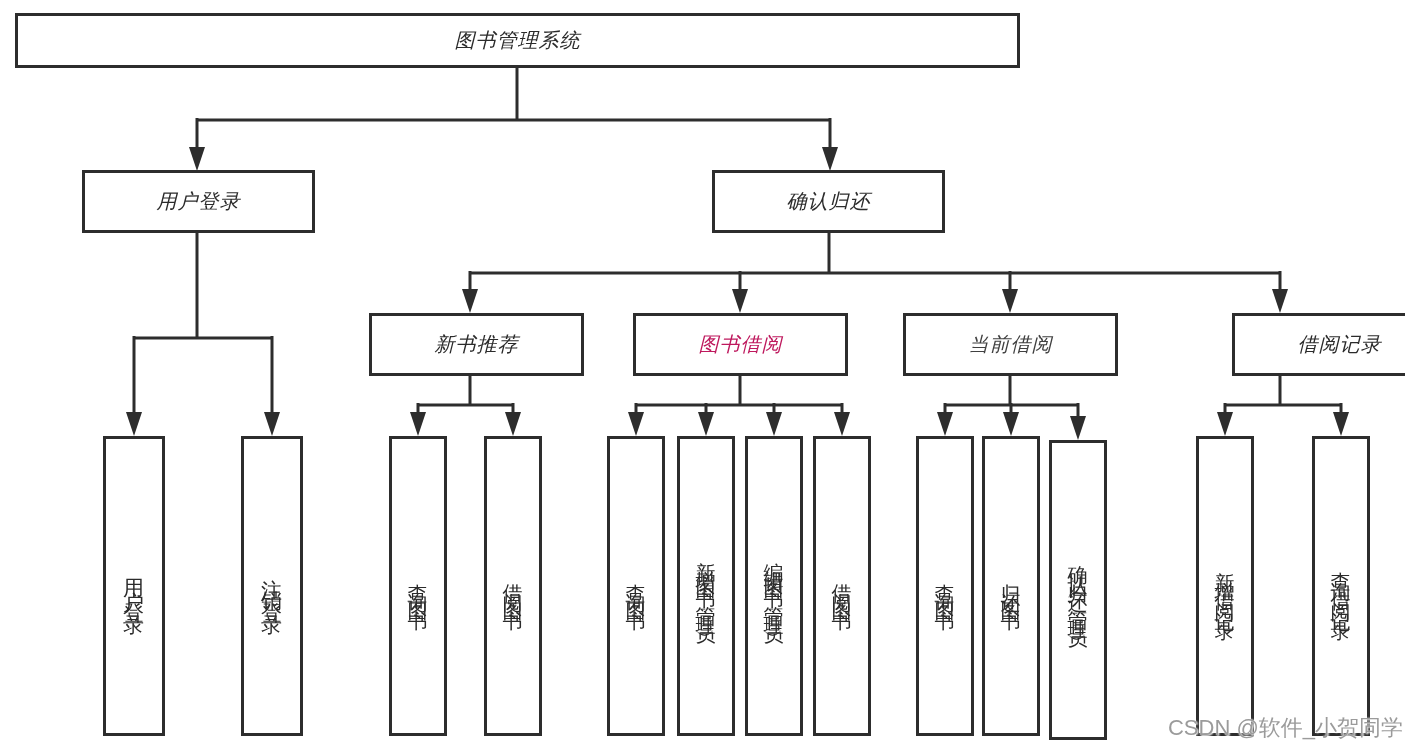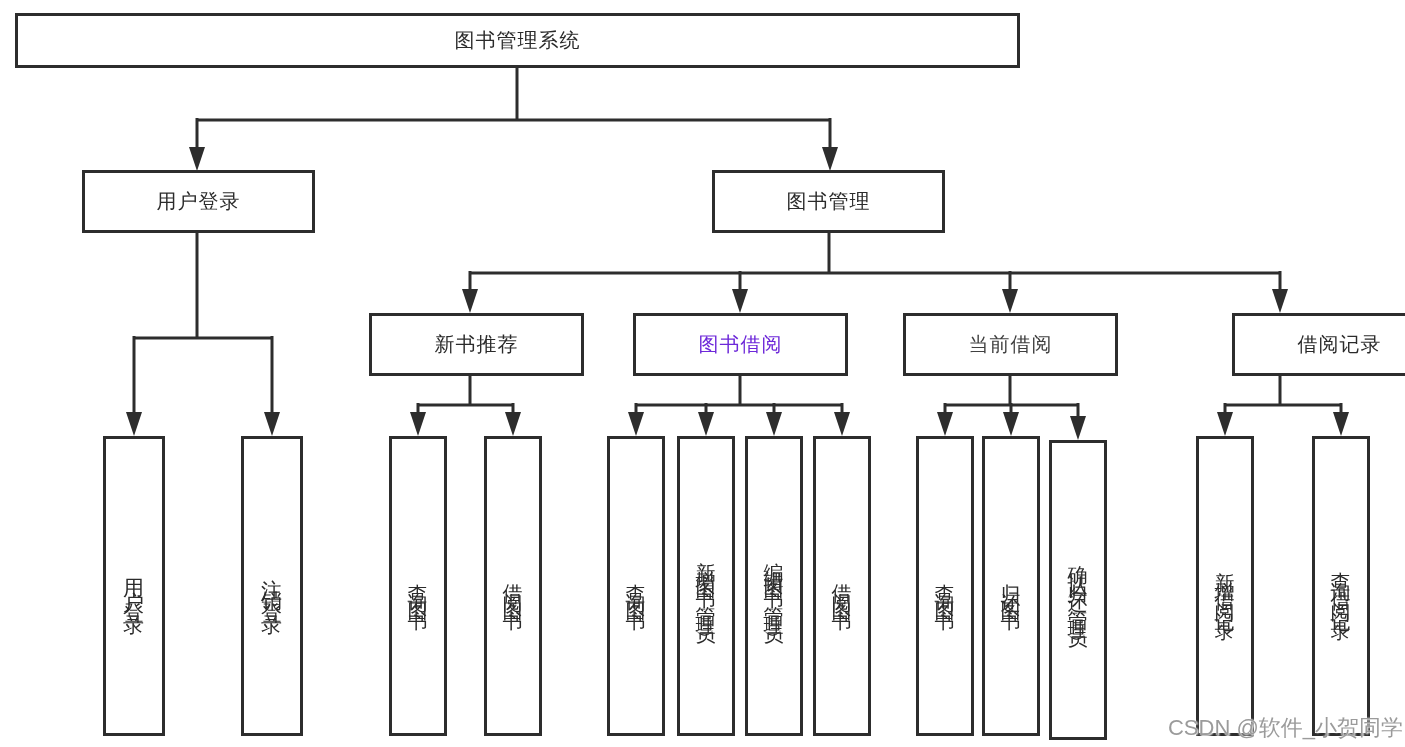--- a/index.html
+++ b/index.html
@@ -12,21 +12,21 @@
   }
   svg.connectors{position:absolute;left:0;top:0;width:100%;height:100%;}
   .node{
     position:absolute;
     box-sizing:border-box;
     background:#ffffff;
     border:3px solid #2d2d2d;
     display:flex;align-items:center;justify-content:center;
     color:#2b2b2b;
   }
-  .node.h span{white-space:nowrap;letter-spacing:1px;}
+  .node.h span{white-space:nowrap;letter-spacing:1px;font-style:italic;}
   .node.v span{
     writing-mode:vertical-rl;
     line-height:1;
     white-space:nowrap;
   }
   .watermark{
     position:absolute;
     right:2px;bottom:4px;
     font-size:22px;
     color:#9b9b9b;
@@ -95,26 +95,26 @@
     </svg>
 
   <div class="watermark">CSDN @软件_小贺同学</div>
 <div class="node h" style="left: 15px; top: 13px; width: 1005px; height: 55px; border-color: rgb(45, 45, 45); background: rgb(255, 255, 255); color: rgb(43, 43, 43);">
       <span style="font-size: 20px;">图书管理系统</span>
     </div>
     <div class="node h" style="left: 82px; top: 170px; width: 233px; height: 63px; border-color: rgb(45, 45, 45); background: rgb(255, 255, 255); color: rgb(43, 43, 43);">
       <span style="font-size: 20px;">用户登录</span>
     </div>
     <div class="node h" style="left: 712px; top: 170px; width: 233px; height: 63px; border-color: rgb(45, 45, 45); background: rgb(255, 255, 255); color: rgb(43, 43, 43);">
-      <span style="font-size: 20px;">图书管理</span>
+      <span style="font-size: 20px;">确认归还</span>
     </div>
     <div class="node h" style="left: 369px; top: 313px; width: 215px; height: 63px; border-color: rgb(45, 45, 45); background: rgb(255, 255, 255); color: rgb(43, 43, 43);">
       <span style="font-size: 20px;">新书推荐</span>
     </div>
-    <div class="node h" style="left: 633px; top: 313px; width: 215px; height: 63px; border-color: rgb(45, 45, 45); background: rgb(255, 255, 255); color: #6d28d9;">
+    <div class="node h" style="left: 633px; top: 313px; width: 215px; height: 63px; border-color: rgb(45, 45, 45); background: rgb(255, 255, 255); color: #be185d;">
       <span style="font-size: 20px;">图书借阅</span>
     </div>
     <div class="node h" style="left: 903px; top: 313px; width: 215px; height: 63px; border-color: rgb(45, 45, 45); background: rgb(255, 255, 255); color: #404040;">
       <span style="font-size: 20px;">当前借阅</span>
     </div>
     <div class="node h" style="left: 1232px; top: 313px; width: 215px; height: 63px; border-color: rgb(45, 45, 45); background: rgb(255, 255, 255); color: rgb(43, 43, 43);">
       <span style="font-size: 20px;">借阅记录</span>
     </div>
     <div class="node v" style="left: 103px; top: 436px; width: 62px; height: 300px; border-color: rgb(45, 45, 45); background: rgb(255, 255, 255); color: rgb(43, 43, 43);">
       <span style="font-size: 21px; letter-spacing: 12px;">用户登录</span>

